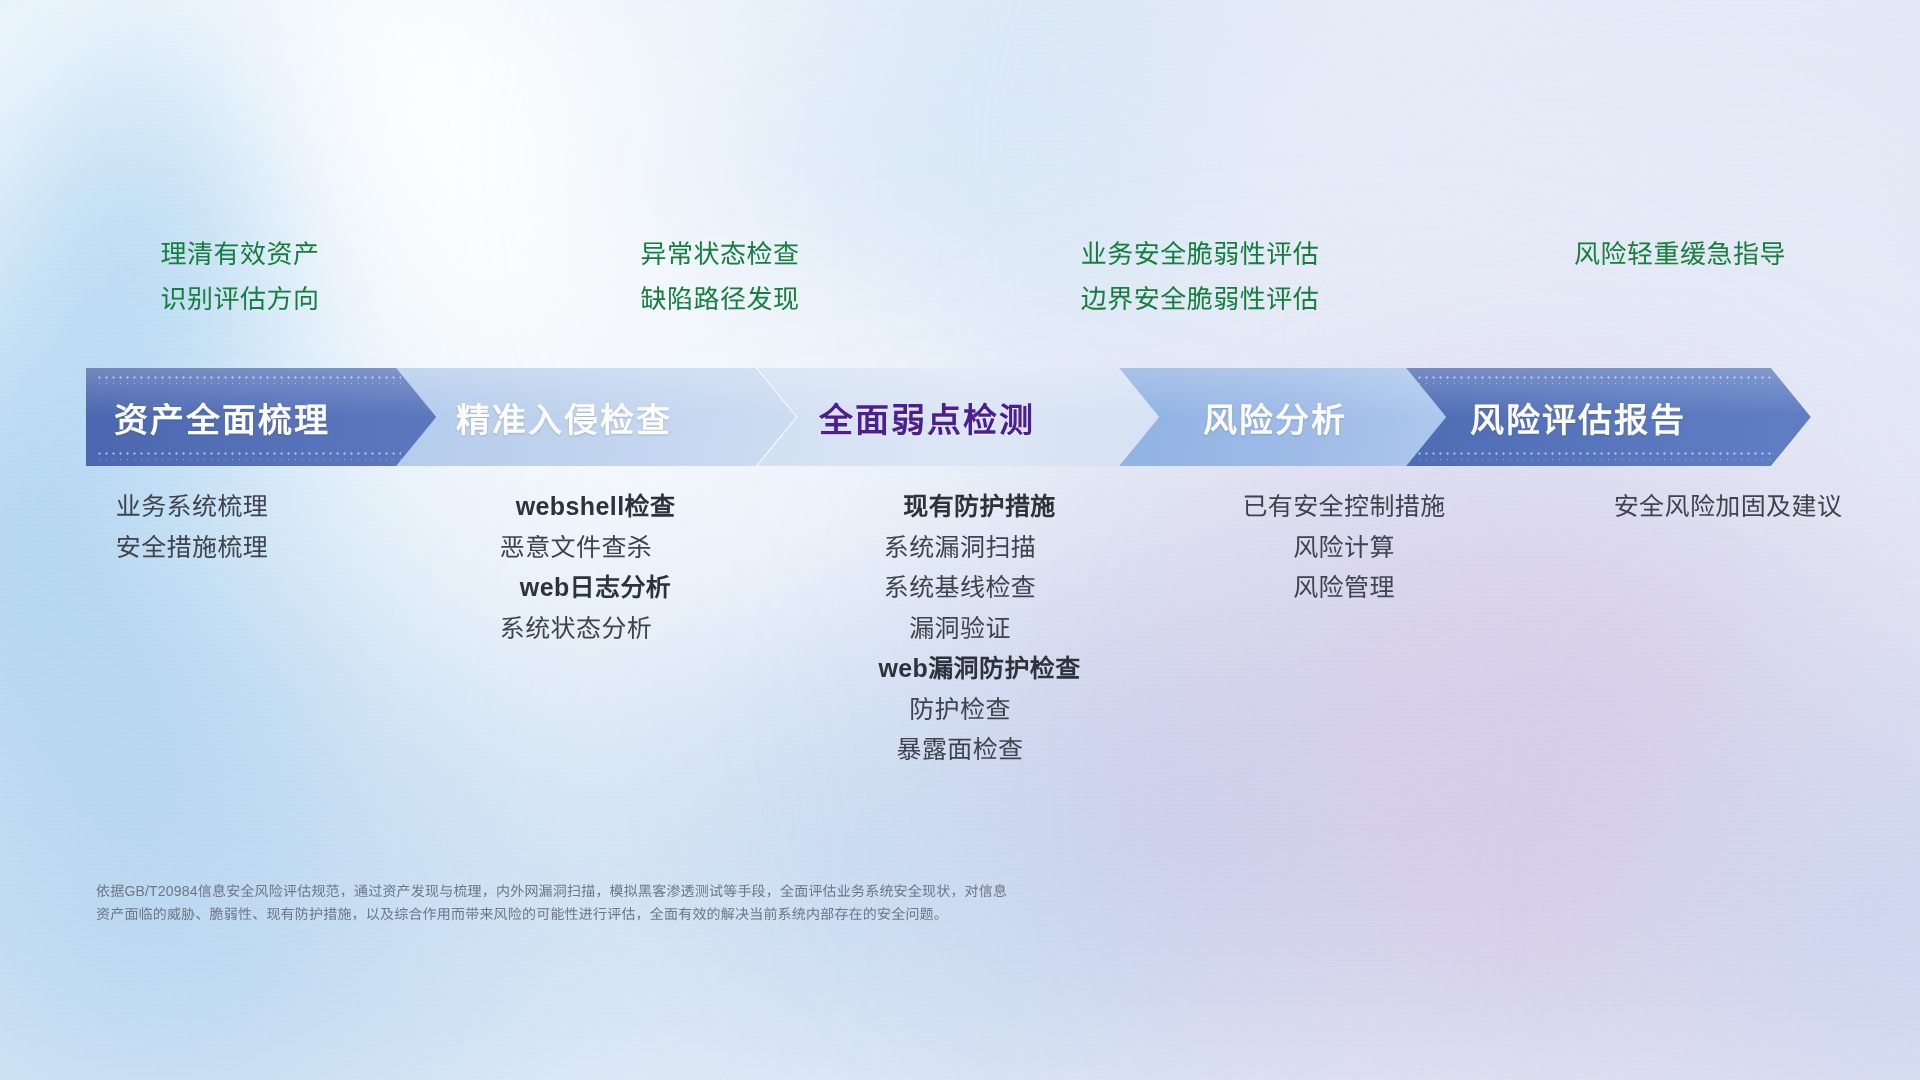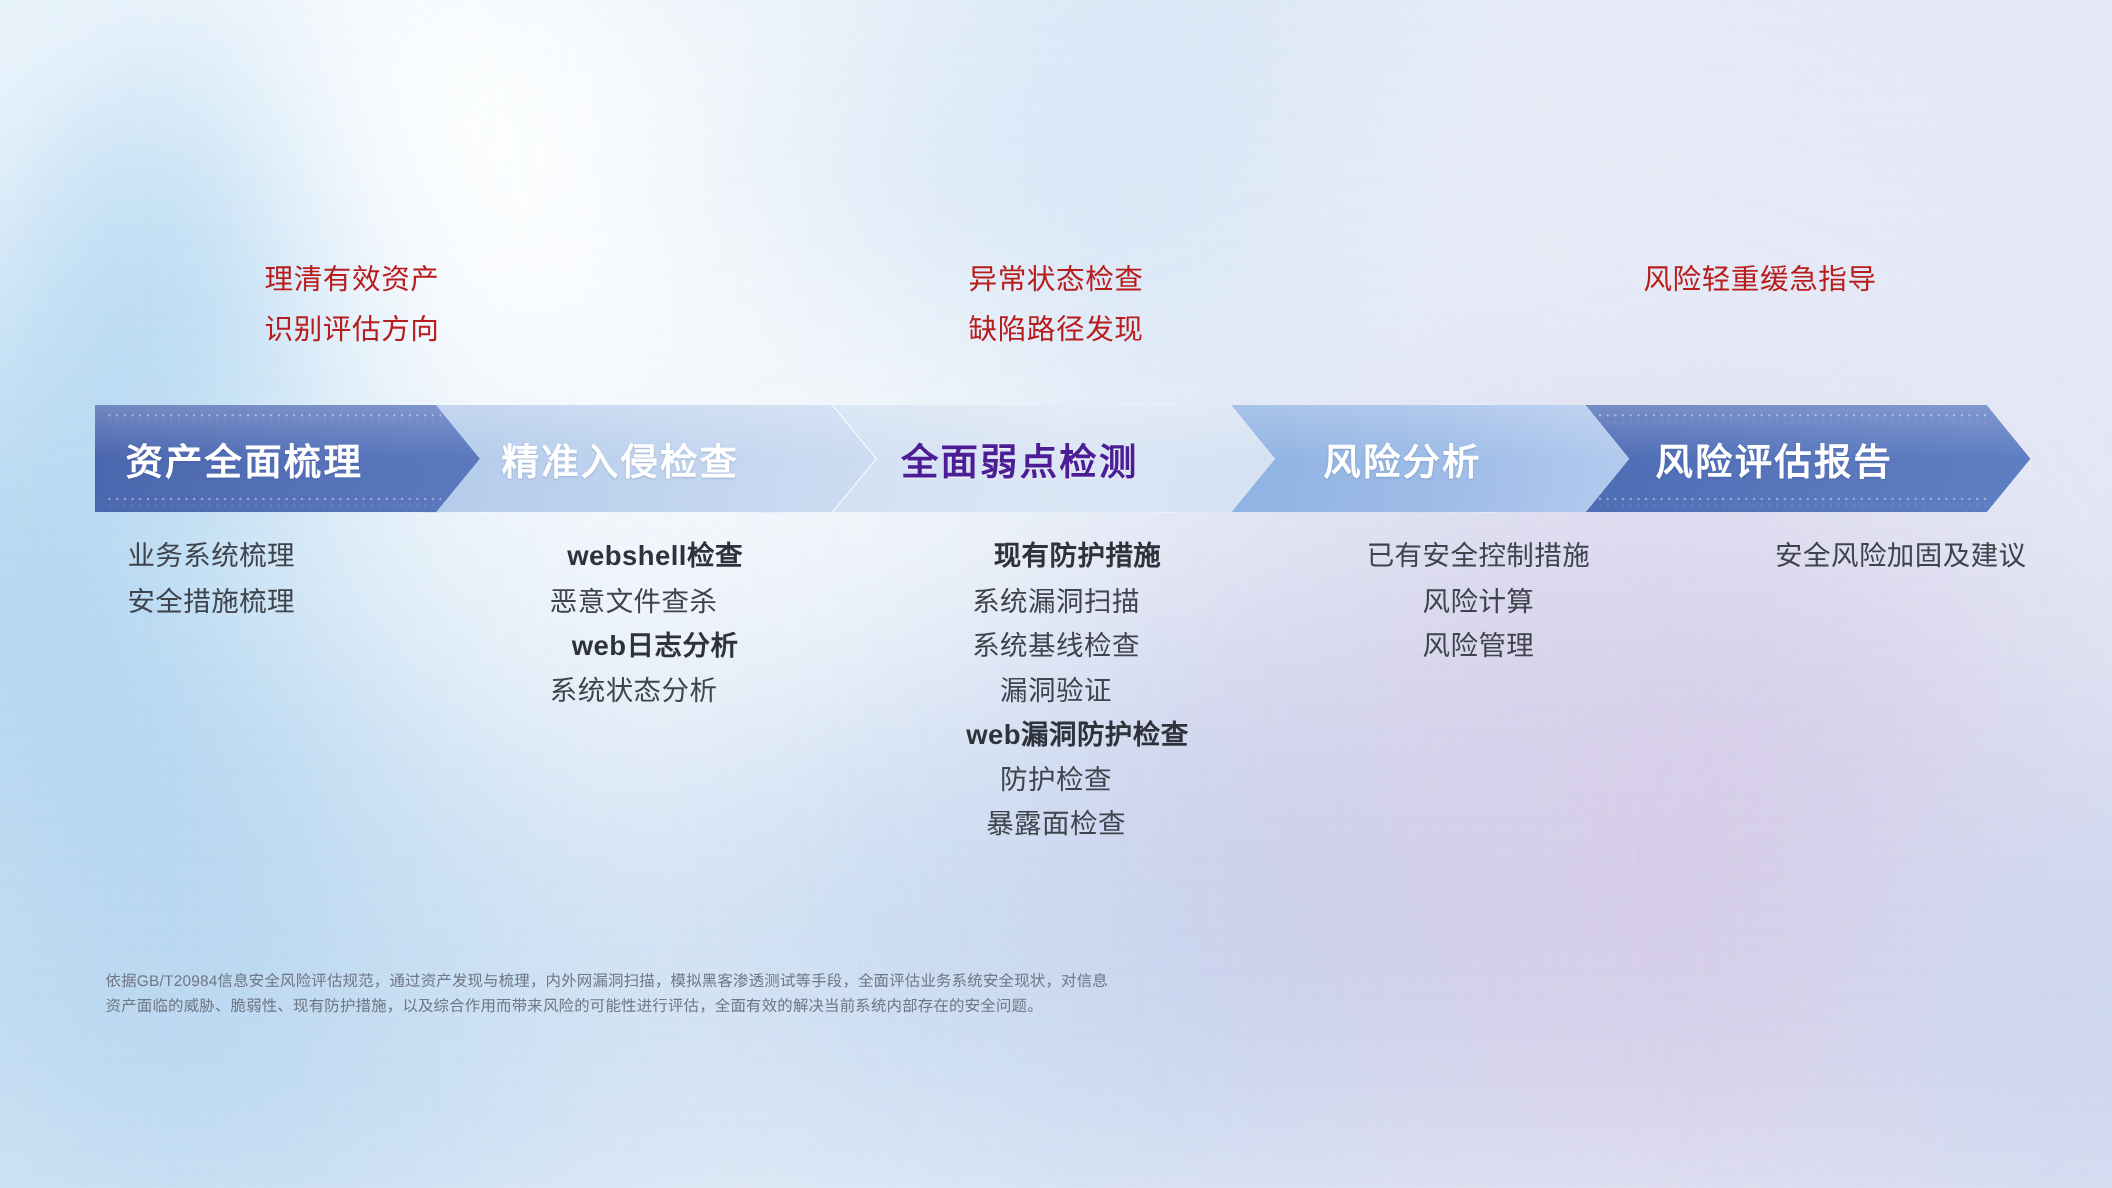--- a/index.html
+++ b/index.html
@@ -45,21 +45,21 @@
   
   #content{position:absolute;inset:0;}
 
   
   .toprow{
     position:absolute;left:0;right:0;top:232px;height:110px;
     display:flex;
   }
   .topcol{flex:1 1 0;display:flex;flex-direction:column;align-items:center;justify-content:flex-start;}
   .topcol .t{
-    font-size:26px;color:#b91c1c;line-height:1.72;letter-spacing:.5px;
+    font-size:26px;color:#15803d;line-height:1.72;letter-spacing:.5px;
     white-space:nowrap;
   }
 
   
   #banner{
     position:absolute;left:86px;top:368px;width:1760px;height:98px;
   }
   .chev{
     position:absolute;top:0;height:98px;
     display:flex;align-items:center;
@@ -149,20 +149,24 @@
   <div class="toprow">
     <div class="topcol">
       <div class="t">理清有效资产</div>
       <div class="t">识别评估方向</div>
     </div>
     <div class="topcol">
       <div class="t">异常状态检查</div>
       <div class="t">缺陷路径发现</div>
     </div>
     <div class="topcol">
+      <div class="t">业务安全脆弱性评估</div>
+      <div class="t">边界安全脆弱性评估</div>
+    </div>
+    <div class="topcol">
       <div class="t">风险轻重缓急指导</div>
     </div>
   </div>
 
   <div id="banner">
 
     <div class="ghost" style="left:0;width:1760px;">
       <svg width="1760" height="98" viewBox="0 0 1760 98" fill="none">
         <g stroke="rgba(255,255,255,0.82)" stroke-width="2" fill="none">
           <path d="M318 1 L360 1 L400 49 L360 97 L318 97 L358 49 Z"></path>
@@ -198,21 +202,21 @@
       <div class="gloss"></div>
       <div class="lbl">全面弱点检测</div>
     </div>
 
     <div class="chev seg4 cut" style="left:1033px;width:362px;padding-left:84px;">
       <div class="shape cut"></div>
       <div class="gloss"></div>
       <div class="lbl">风险分析</div>
     </div>
 
-    <div class="chev seg5 cut" style="left:1355px;width:405px;padding-left:64px;text-align:center;">
+    <div class="chev seg5 cut" style="left:1320px;width:405px;padding-left:64px;text-align:center;">
       <div class="shape cut"></div>
       <div class="gloss"></div>
       <div class="dots"></div>
       <div class="dots bot"></div>
       <div class="lbl">风险评估报告</div>
     </div>
   </div>
 
   <div class="botrow">
 

